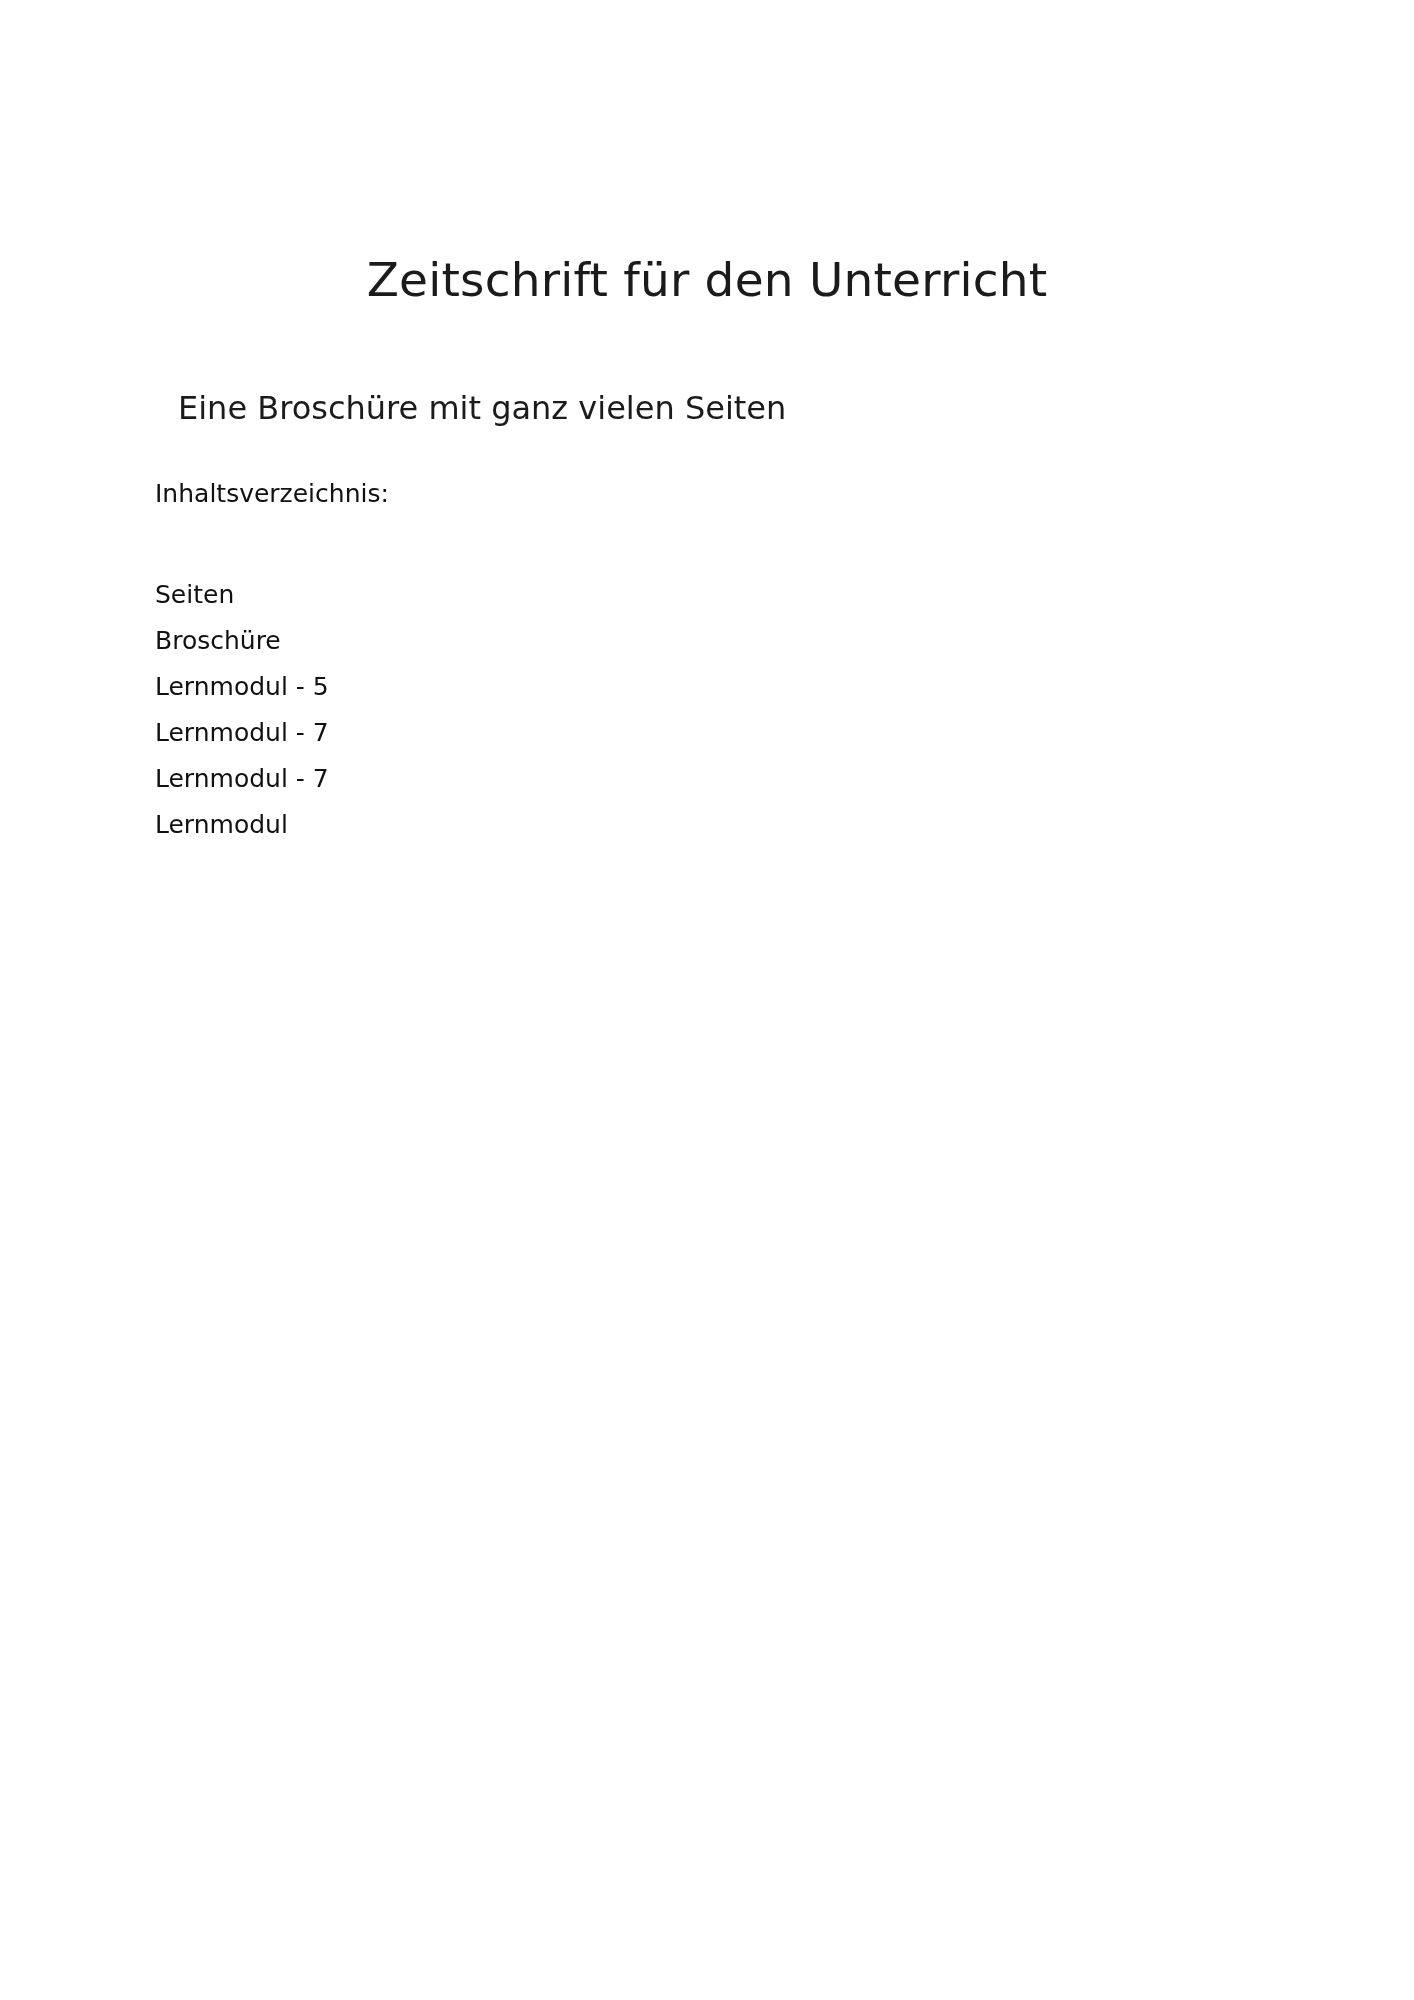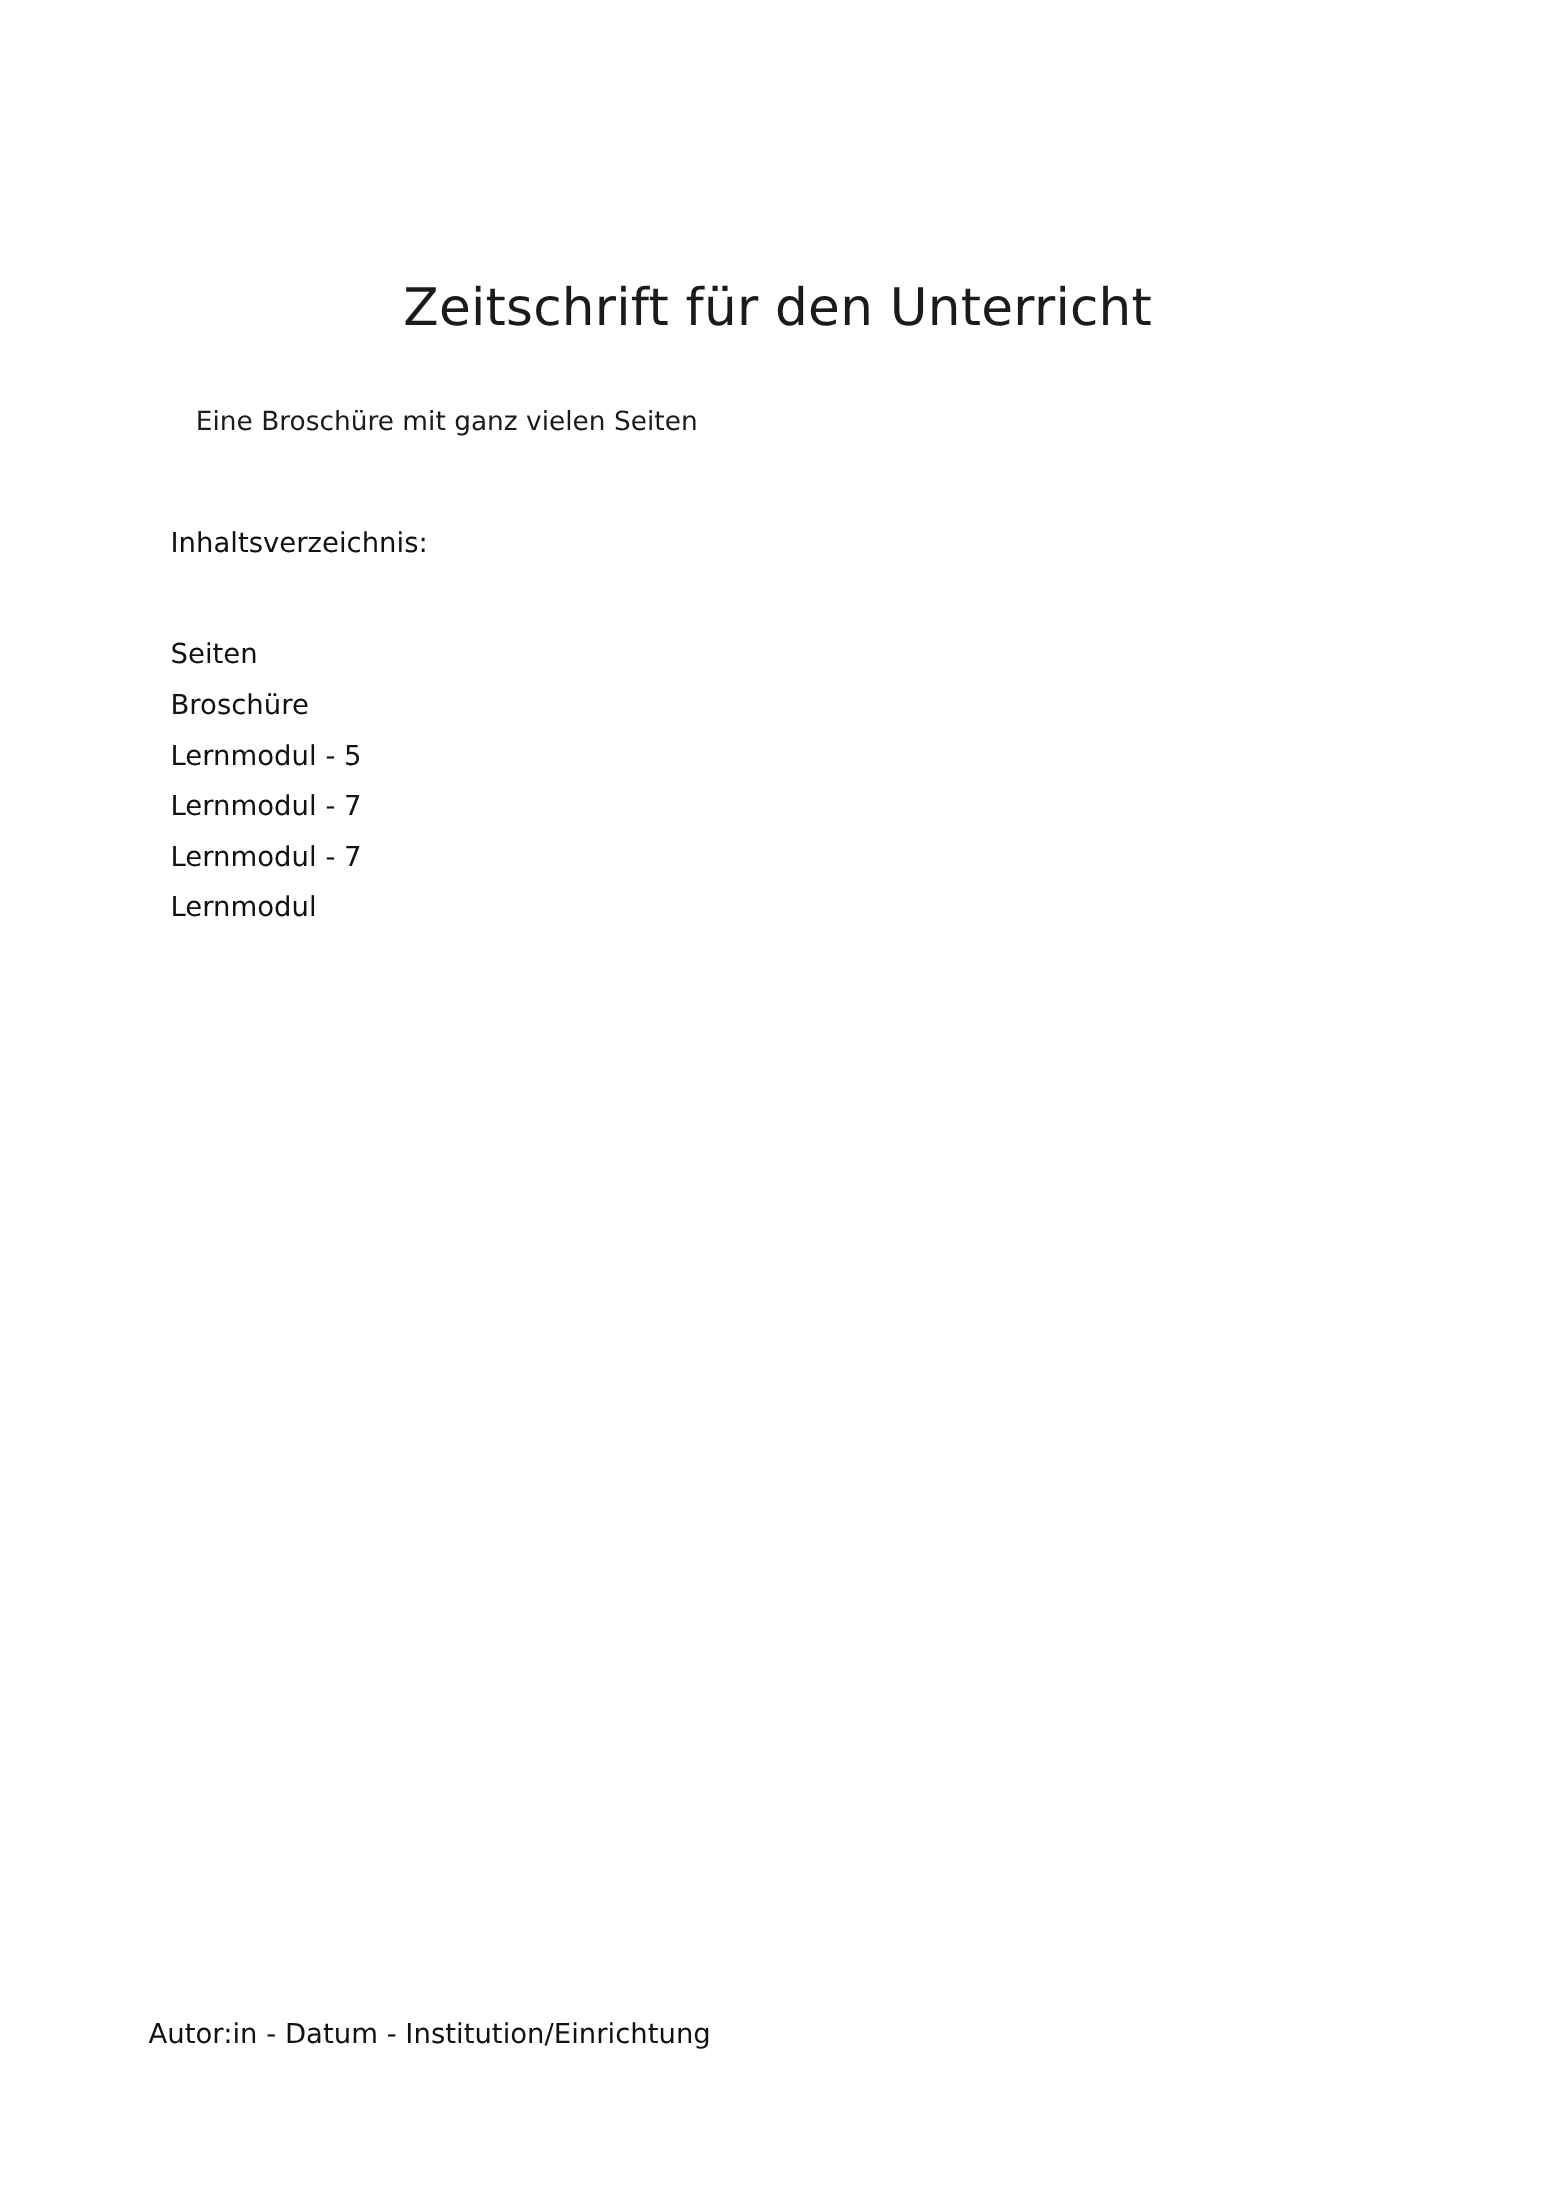--- a/index.html
+++ b/index.html
@@ -33,23 +33,23 @@
     font-size: 47px;
     font-weight: 400;
     letter-spacing: 0.2px;
     line-height: 1.15;
     color: #1b1b1b;
     white-space: pre;
   }
 
   .subtitle {
     position: absolute;
-    top: 368px;
+    top: 388px;
     left: 178px;
-    font-size: 24px;
+    font-size: 32px;
     font-weight: 400;
     color: #1b1b1b;
     line-height: 1.3;
     white-space: pre;
   }
 
   .toc-heading {
     position: absolute;
     top: 478px;
     left: 155px;
@@ -101,15 +101,14 @@
 
   <ul class="toc-list">
     <li>Seiten</li>
     <li>Broschüre</li>
     <li>Lernmodul - 5</li>
     <li>Lernmodul - 7</li>
     <li>Lernmodul - 7</li>
     <li>Lernmodul</li>
   </ul>
 
-  <div class="footer-line">Autor:in - Datum - Institution/Einrichtung</div>
 
 </div>
 
 </body></html>

